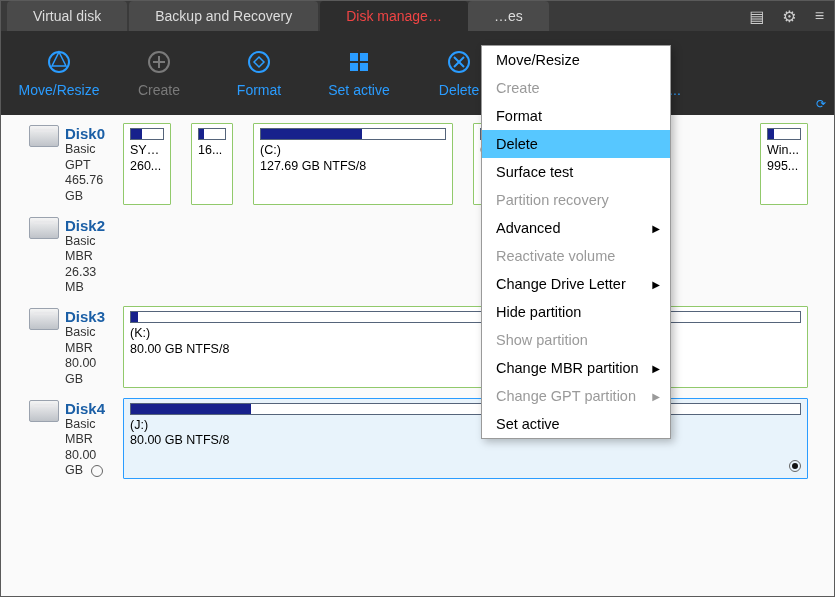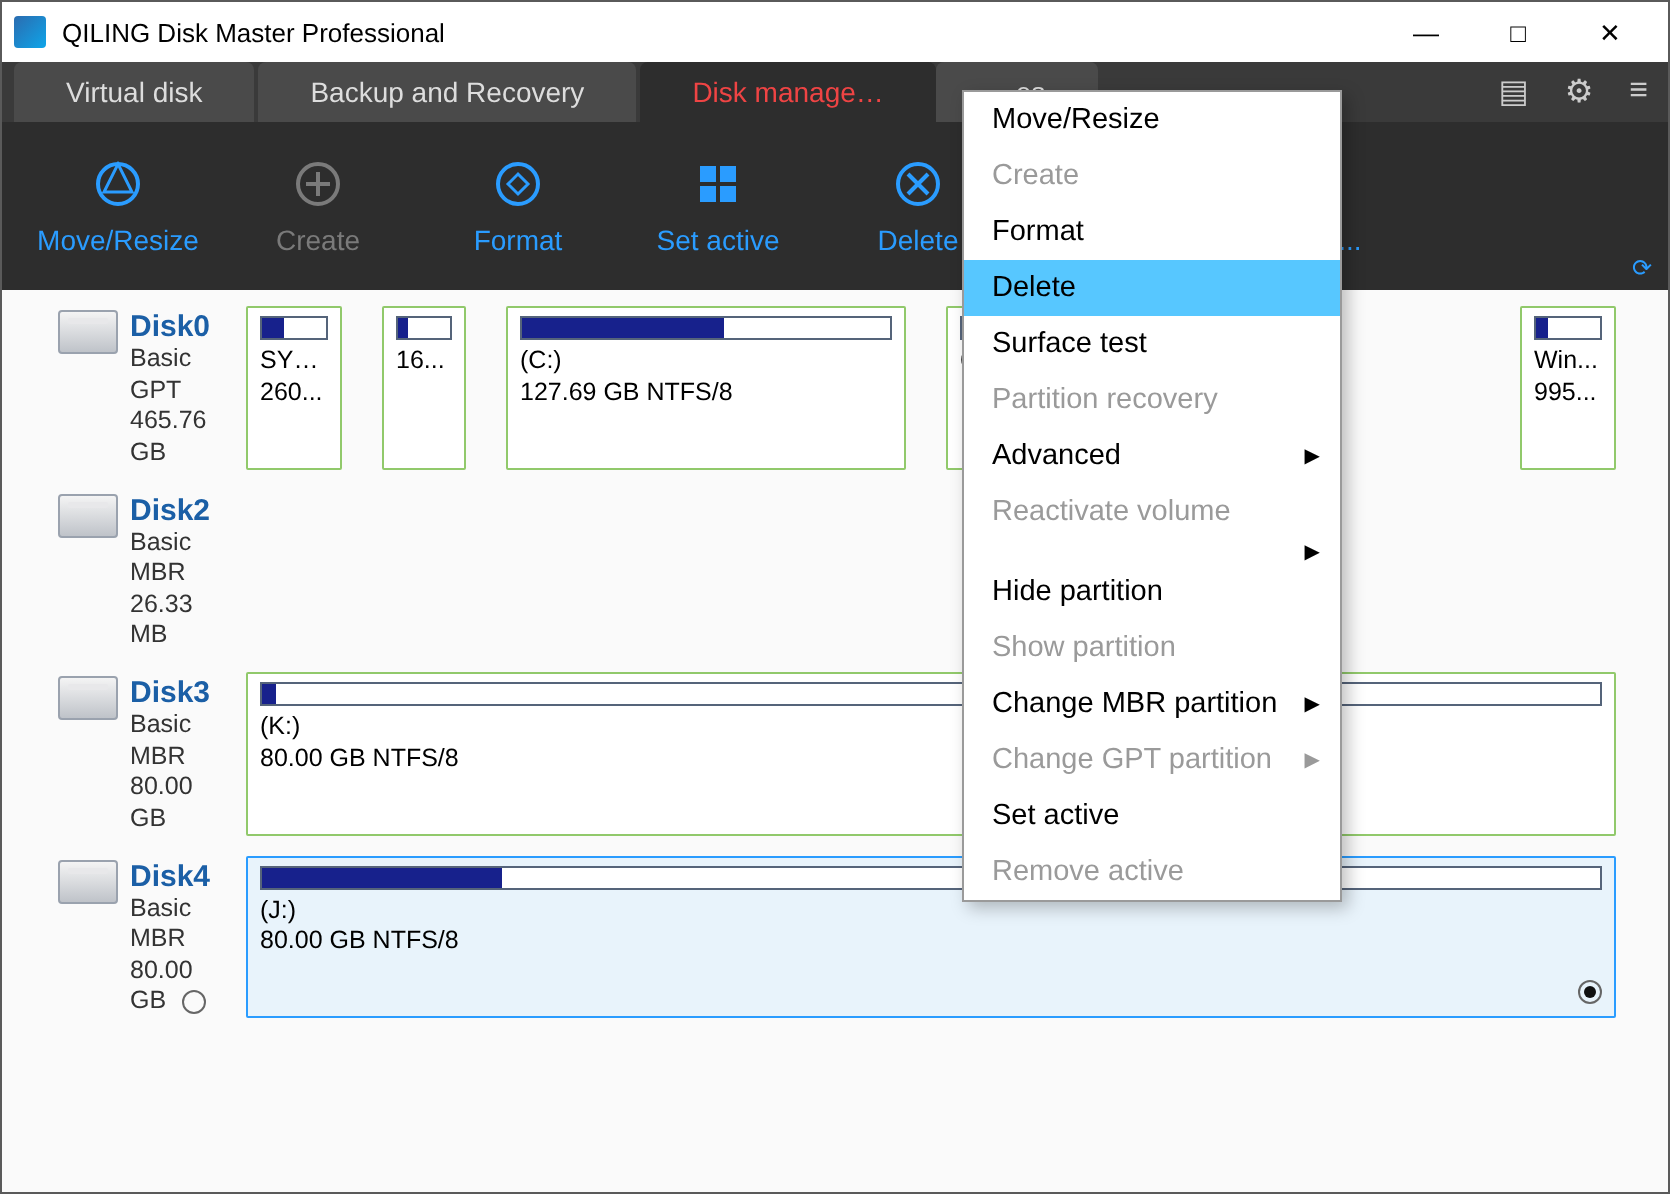--- a/index.html
+++ b/index.html
@@ -49,29 +49,20 @@
 .ctx { position: absolute; left: 480px; top: 44px; width: 190px; background: #fff; border: 1px solid #9a9a9a; box-shadow: 3px 3px 8px rgba(0,0,0,0.25); font-size: 14.5px; z-index: 50; }
 .ctx-item { padding: 6px 14px; color: #000; cursor: pointer; position: relative; white-space: nowrap; }
 .ctx-item.disabled { color: #9a9a9a; cursor: default; }
 .ctx-item.sel { background: #57c7ff; color: #000; }
 .ctx-item .sub { position: absolute; right: 10px; top: 50%; transform: translateY(-50%); font-size: 10px; }
 </style>
 </head>
 <body>
 <div class="window">
 
-<div class="titlebar">
-  <div class="appicon"></div>
-  <div class="title">QILING Disk Master Professional</div>
-  <div class="winctrls">
-    <div>—</div>
-    <div>□</div>
-    <div>✕</div>
-  </div>
-</div>
 
 <div class="tabs" id="tab-strip">
   <div class="tab">Virtual disk</div>
       <div class="tab">Backup and Recovery</div>
       <div class="tab active">Disk manage…</div>
       <div class="tab">…es</div>
       <div class="tabs-right">
     <span>▤</span>
     <span>⚙</span>
     <span>≡</span>
@@ -257,22 +248,21 @@
 
 <div class="ctx" id="ctx">
       <div class="ctx-item"><span>Move/Resize</span></div>
       <div class="ctx-item disabled"><span>Create</span></div>
       <div class="ctx-item"><span>Format</span></div>
       <div class="ctx-item sel"><span>Delete</span></div>
       <div class="ctx-item"><span>Surface test</span></div>
       <div class="ctx-item disabled"><span>Partition recovery</span></div>
       <div class="ctx-item"><span>Advanced</span><span class="sub">▶</span></div>
       <div class="ctx-item disabled"><span>Reactivate volume</span></div>
-      <div class="ctx-item"><span class="sub">▶</span></div>
+      <div class="ctx-item"><span>Change Drive Letter</span><span class="sub">▶</span></div>
       <div class="ctx-item"><span>Hide partition</span></div>
       <div class="ctx-item disabled"><span>Show partition</span></div>
       <div class="ctx-item"><span>Change MBR partition</span><span class="sub">▶</span></div>
       <div class="ctx-item disabled"><span>Change GPT partition</span><span class="sub">▶</span></div>
       <div class="ctx-item"><span>Set active</span></div>
-      <div class="ctx-item disabled"><span>Remove active</span></div>
     </div>
 
 </div>
 
 </body></html>

